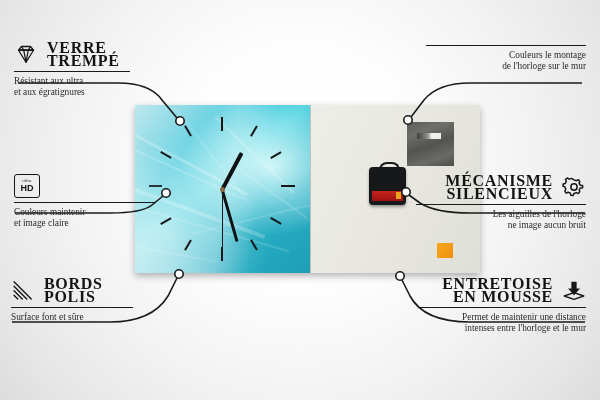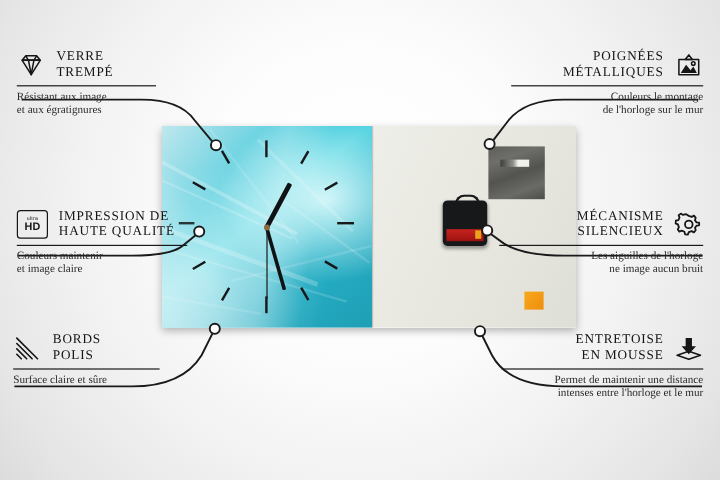--- a/index.html
+++ b/index.html
@@ -76,21 +76,21 @@
   #wires circle{fill:#ffffff;stroke:#1a1a1a;stroke-width:1.6;}
 
   
   .feature{position:absolute;}
   .f-left{text-align:left;}
   .f-right{text-align:right;}
   .head{display:flex;align-items:center;gap:9px;}
   .f-right .head{justify-content:flex-end;}
   .title{
     font-family:"Liberation Serif", serif;
-    font-weight:normal;font-size:11px;line-height:13px;
+    font-weight:bold;font-size:16px;line-height:13px;
     letter-spacing:.7px;color:#141414;text-transform:uppercase;
     white-space:pre-line;
   }
   .rule{height:1px;background:#1a1a1a;margin:4px 0 4px 0;}
   .desc{
     font-family:"Liberation Serif", serif;
     font-size:9.3px;line-height:11.2px;color:#2a2a2a;white-space:pre-line;
   }
   .ico{width:24px;height:22px;flex:0 0 24px;display:block;}
   .ico svg{display:block;width:100%;height:100%;}
@@ -186,32 +186,30 @@
               <path d="M6,9 L10,4 L22,4 L26,9 Z"></path>
           <path d="M10,4 L13,9 L16,25 L19,9 L22,4"></path>
               <path d="M6,9 L26,9"></path>
             </g>
           </svg>
       </span>
       <span class="title">VERRE
 TREMPÉ</span>
     </div>
     <div class="rule" style="width:116px;"></div>
-    <div class="desc">Résistant aux image
+    <div class="desc">Résistant aux ultra
 et aux égratignures</div>
   </div>
 
   <div class="feature f-left" style="left:14px;top:174px;width:170px;">
     <div class="head">
       <span class="hd-badge">
         <span class="hd-small">ultra</span>
         <span class="hd-big">HD</span>
       </span>
-      <span class="title">IMPRESSION DE
-HAUTE QUALITÉ</span>
     </div>
     <div class="rule" style="width:142px;"></div>
     <div class="desc">Couleurs maintenir
 et image claire</div>
   </div>
 
   <div class="feature f-left" style="left:11px;top:277px;width:170px;">
     <div class="head">
       <span class="ico">
         <svg viewBox="0 0 32 28">
@@ -220,38 +218,24 @@
               <line x1="4" y1="9" x2="21" y2="26"></line>
           <line x1="4" y1="15" x2="15" y2="26"></line>
               <line x1="4" y1="21" x2="9" y2="26"></line>
             </g>
           </svg>
       </span>
       <span class="title">BORDS
 POLIS</span>
     </div>
     <div class="rule" style="width:122px;"></div>
-    <div class="desc">Surface claire et sûre</div>
+    <div class="desc">Surface font et sûre</div>
   </div>
 
   <div class="feature f-right" style="left:426px;top:41px;width:160px;">
-    <div class="head">
-      <span class="title">POIGNÉES
-MÉTALLIQUES</span>
-      <span class="ico">
-        <svg viewBox="0 0 32 28">
-            <g fill="none" stroke="#161616" stroke-width="1.7" stroke-linejoin="round">
-          <rect x="5" y="8" width="22" height="17"></rect>
-              <path d="M16,3 L12,8 L20,8 Z"></path>
-          <path d="M7,23 L13,14 L18,20 L21,16 L25,23 Z" fill="#161616" stroke="none"></path>
-          <circle cx="21" cy="12.5" r="2"></circle>
-            </g>
-          </svg>
-      </span>
-    </div>
     <div class="rule" style="width:160px;margin-left:auto;"></div>
     <div class="desc">Couleurs le montage
 de l'horloge sur le mur</div>
   </div>
 
   <div class="feature f-right" style="left:416px;top:174px;width:170px;">
     <div class="head">
       <span class="title">MÉCANISME
 SILENCIEUX</span>
       <span class="ico">

